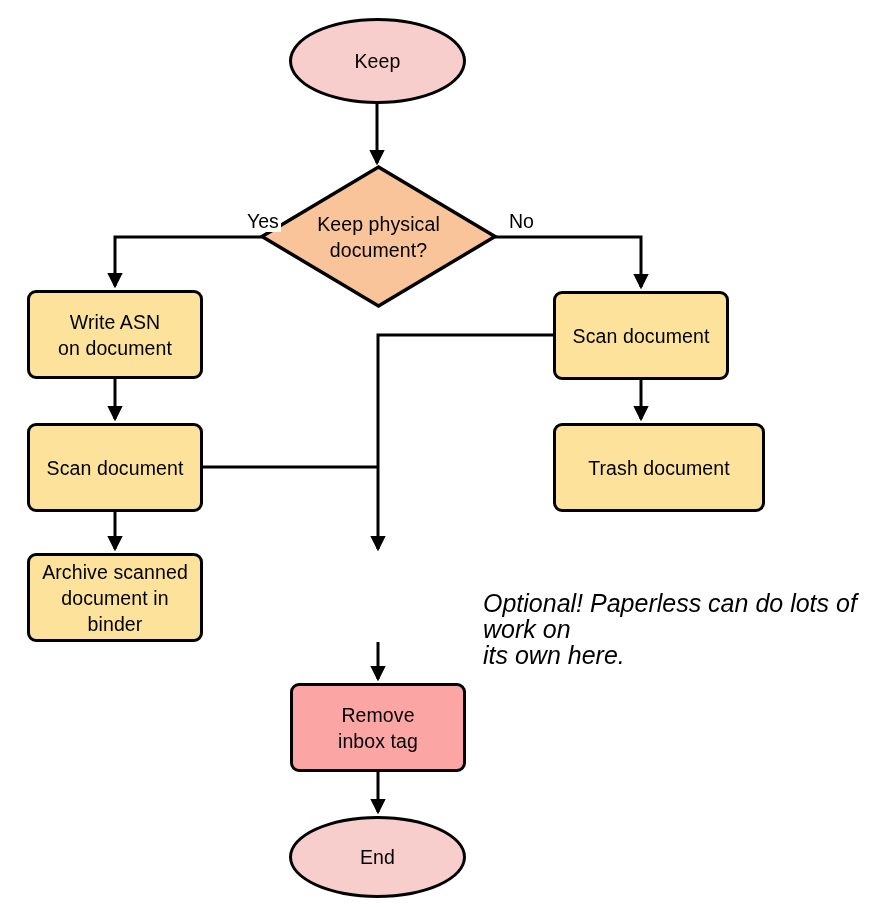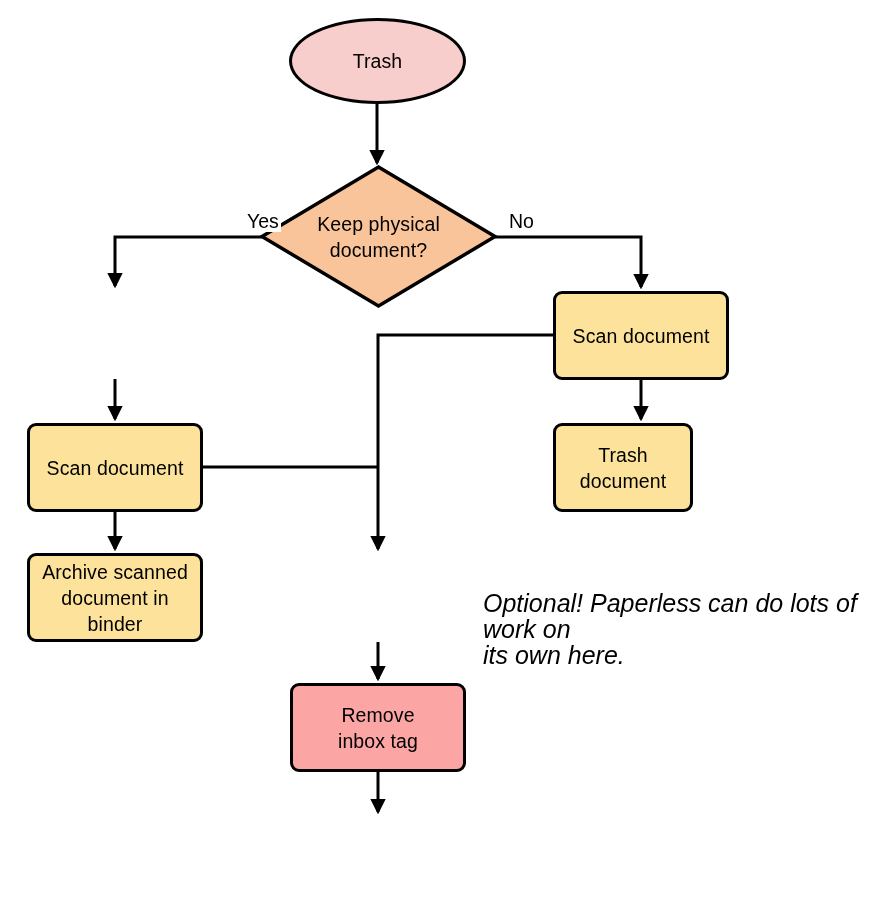--- a/index.html
+++ b/index.html
@@ -102,53 +102,60 @@
 
       <path d="M 378 642 L 378 679" marker-end="url(#arrow)"></path>
 
       <path d="M 378 772 L 378 812" marker-end="url(#arrow)"></path>
     </g>
 
     <polygon points="378.5,167 495,236.5 378.5,306 262,236.5" fill="#fac49a" stroke="#000000" stroke-width="3.5" stroke-linejoin="miter"></polygon>
   </svg>
 
   <div class="node terminator" style="left:289px; top:18px; width:177px; height:86px; background:#f8cecc;">
-    <span>Trash</span>
+    <span>Keep</span>
   </div>
 
   <div class="node decision-label" style="left:262px; top:167px; width:233px; height:139px;">
     <span>Keep physical
 document?</span>
   </div>
 
+  <div class="node process" style="left:27px; top:290px; width:176px; height:89px; background:#fce29a;">
+    <span>Write ASN
+on document</span>
+  </div>
 
   <div class="node process" style="left:27px; top:423px; width:176px; height:89px; background:#fce29a;">
     <span>Scan document</span>
   </div>
 
   <div class="node process" style="left:27px; top:553px; width:176px; height:89px; background:#fce29a;align-items:center;">
     <span>Archive scanned
 document in
 binder</span>
   </div>
 
   <div class="node process" style="left:553px; top:291px; width:176px; height:89px; background:#fce29a;">
     <span>Scan document</span>
   </div>
 
-  <div class="node process" style="left:553px; top:423px; width:140px; height:89px; background:#fce29a;">
+  <div class="node process" style="left:553px; top:423px; width:212px; height:89px; background:#fce29a;">
     <span>Trash document</span>
   </div>
 
 
   <div class="node process" style="left:290px; top:683px; width:176px; height:89px; background:#fca5a5;">
     <span>Remove
 inbox tag</span>
   </div>
 
+  <div class="node terminator" style="left:289px; top:816px; width:177px; height:82px; background:#f8cecc;">
+    <span>End</span>
+  </div>
 
   <div class="edge-label" style="left:209px; top:210px;margin-left:36px;">Yes</div>
 
   <div class="edge-label" style="left:507px; top:210px;">No</div>
 
   <div class="note" style="left:483px; top:590px; width:402px;">Optional! Paperless can do lots of work on
 its own here.</div>
 
 </div>
 

